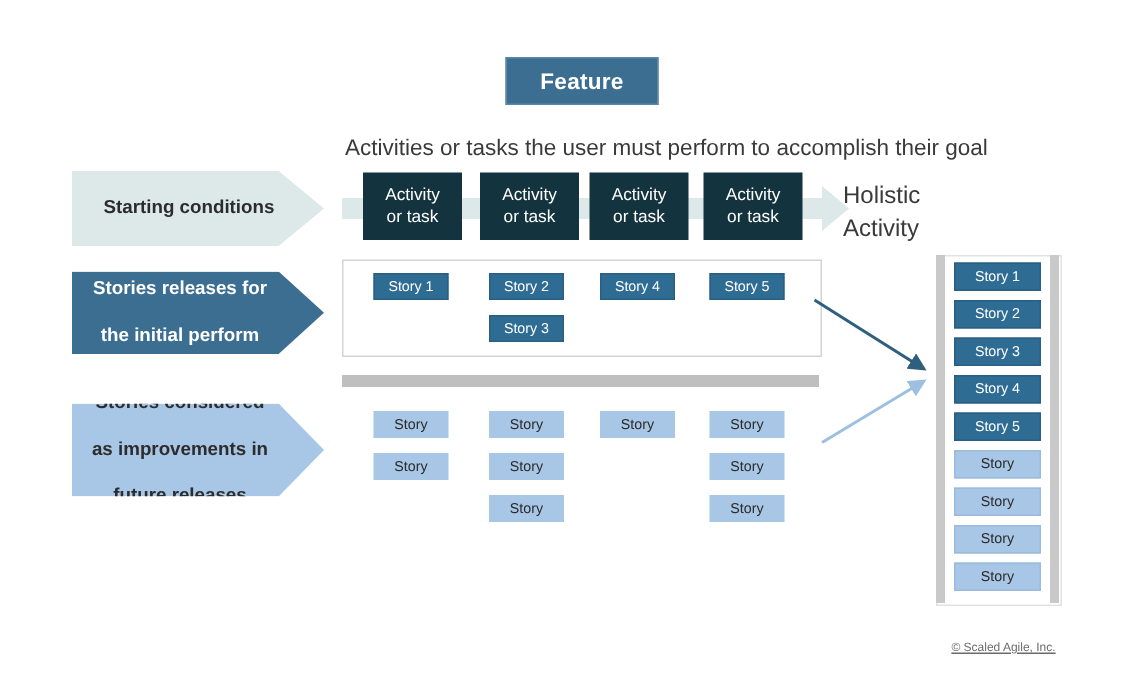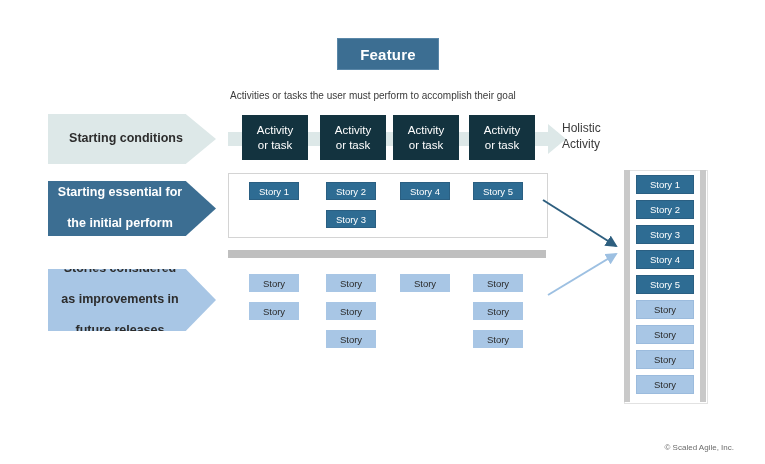--- a/index.html
+++ b/index.html
@@ -39,21 +39,21 @@
     color: #ffffff;
     letter-spacing: .2px;
   }
 
   
   .caption {
     position: absolute;
     left: 230px;
     top: 90px;
     width: 340px;
-    font-size: 10px;
+    font-size: 15px;
     color: #3a3a3a;
     white-space: nowrap;
   }
 
   
   .chev {
     position: absolute;
     display: flex;
     align-items: center;
     justify-content: center;
@@ -120,21 +120,21 @@
   .a2 { left: 320px; }
   .a3 { left: 393px; }
   .a4 { left: 469px; }
 
   .holistic {
     position: absolute;
     left: 562px;
     top: 120px;
     width: 80px;
     text-align: left;
-    font-size: 12px;
+    font-size: 16px;
     color: #3a3a3a;
     line-height: 1.35;
   }
 
   
   .essential-panel {
     position: absolute;
     left: 228px;
     top: 173px;
     width: 318px;
@@ -244,43 +244,44 @@
     width: 100px;
     text-align: center;
     font-size: 12px;
     font-weight: bold;
     color: #1f1f1f;
     line-height: 1.3;
   }
   .copyright {
     position: absolute;
     left: 604px;
-    top: 443px;
+    top: 427px;
     width: 130px;
-    text-align: right;
+    text-align: center;
     font-size: 8px;
     color: #6b6b6b;
+    text-decoration: underline;
   }
 </style>
 </head>
 <body>
 
 <div class="stage">
 
   <div class="feature-box">Feature</div>
 
   <div class="caption">Activities or tasks the user must perform to accomplish their goal</div>
 
   <div class="chev chev-start">
     <span>Starting conditions</span>
   </div>
 
   <div class="chev chev-essential">
     <span>
-      <span>Starting essential for</span><br>
+      <span>Stories releases for</span><br>
       <span>the initial perform</span>
     </span>
   </div>
 
   <div class="chev chev-future">
     <span>
       <span>Stories considered</span><br>
       <span>as improvements in</span><br>
       <span>future releases</span>
     </span>

